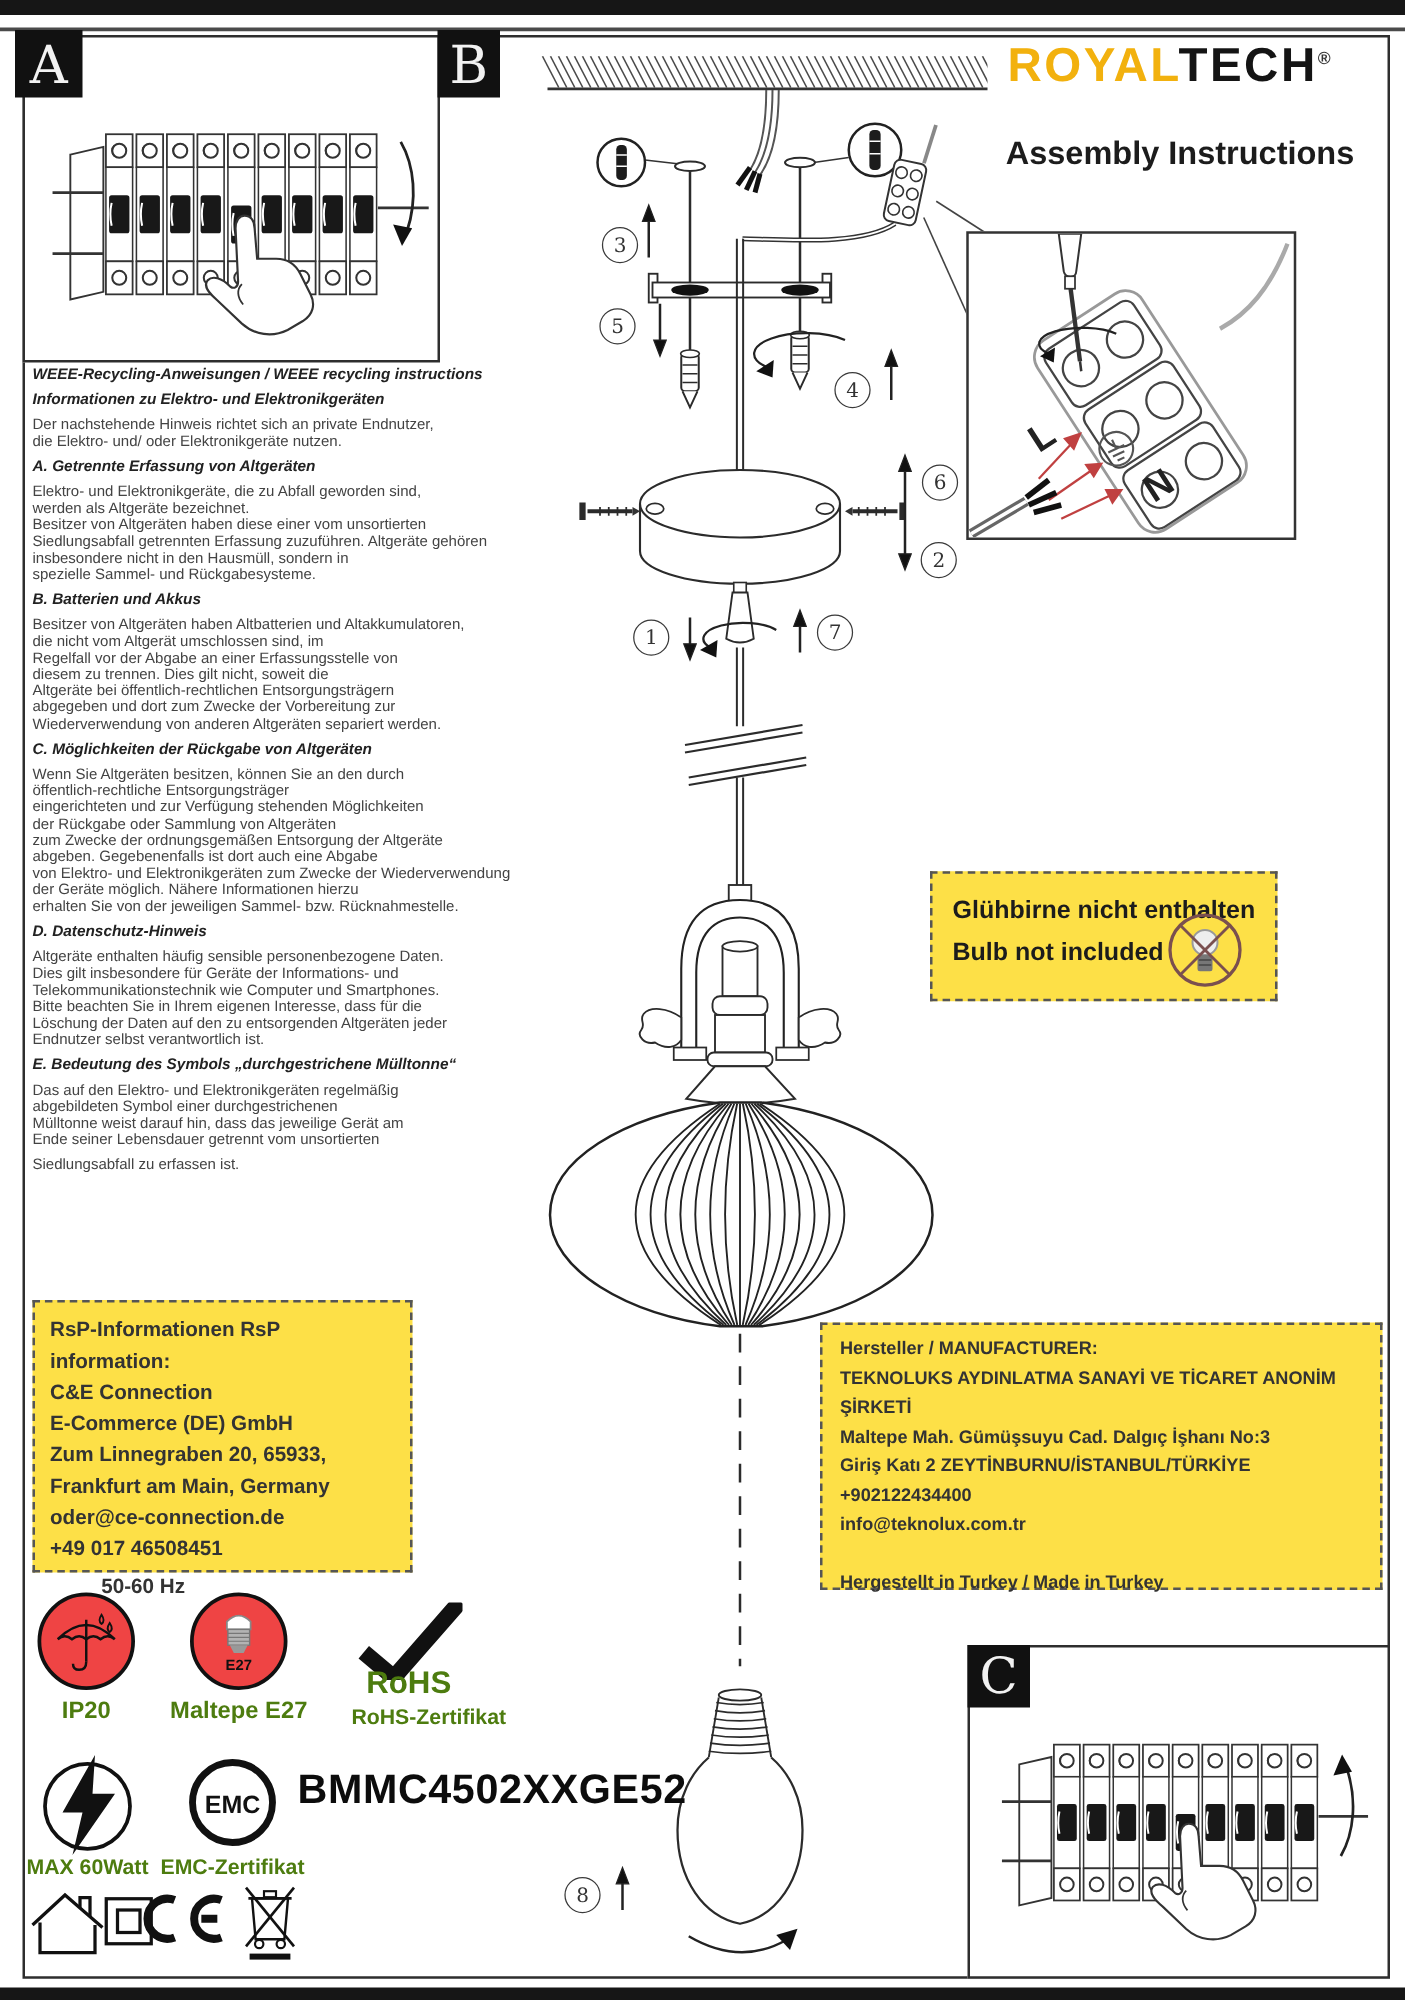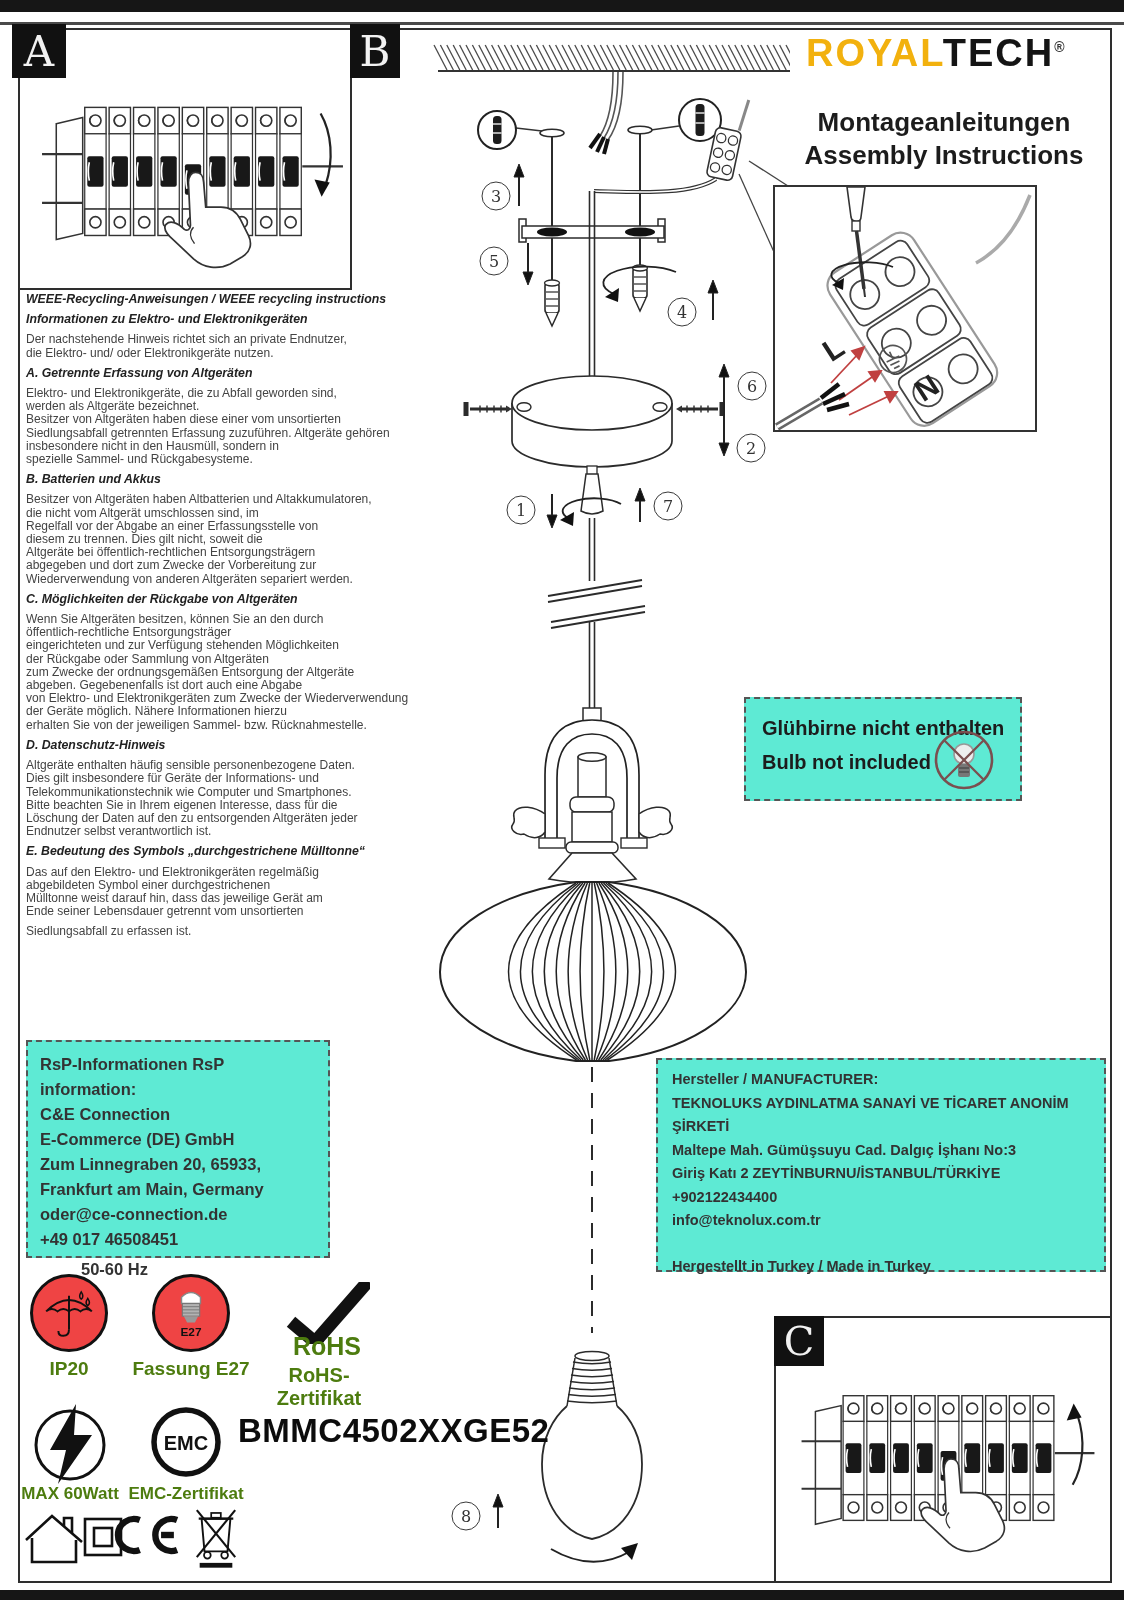--- a/index.html
+++ b/index.html
@@ -18,21 +18,21 @@
   .logo{left:806px;top:32px;width:300px;z-index:3;font-weight:bold;font-size:38px;letter-spacing:2px;white-space:nowrap;}
   .logo .gold{color:#F2B10E;} .logo .blk{color:#141414;}
   .logo sup{font-size:14px;color:#333;}
   .subtitle{left:788px;top:106px;width:312px;text-align:center;font-size:26px;font-weight:bold;color:#1c1c1c;line-height:33px;z-index:3;}
   
   .weee{left:26px;top:293px;width:414px;z-index:3;font-size:12px;color:#434343;line-height:13.2px;}
   .weee-sec{margin-bottom:7px;}
   .weee-title{font-weight:bold;color:#222;margin:0 0 7px 0;font-size:12.3px;font-style:italic;}
   .weee-body{margin:0;}
   
-  .dashbox{border:2px dashed #555;box-sizing:border-box;background:#5eead4;z-index:3;}
+  .dashbox{border:2px dashed #555;box-sizing:border-box;background:#fde047;z-index:3;}
   .rsp{left:26px;top:1040px;width:304px;height:218px;padding:10px 12px;font-size:16.5px;font-weight:600;color:#333;line-height:25px;}
   .manu{left:656px;top:1058px;width:450px;height:214px;padding:8px 14px;font-size:14.5px;font-weight:600;color:#333;line-height:23.5px;}
   .manu .gap{height:22px;}
   .bulbnote{left:744px;top:697px;width:278px;height:104px;padding:12px 0 0 16px;font-size:20px;font-weight:600;color:#1c1c1c;line-height:34px;}
   
   .inset{left:773px;top:185px;width:264px;height:247px;border:2px solid #333;box-sizing:border-box;background:#fff;overflow:hidden;z-index:3;}
   
   .step{position:absolute;width:27px;height:27px;border:1.7px solid #3a3a3a;border-radius:50%;background:#fff;
         display:flex;align-items:center;justify-content:center;font:16px "DejaVu Serif",serif;color:#333;
         transform:translate(-50%,-50%);z-index:4;}
@@ -140,21 +140,20 @@
       <path d="M153,92 C149,92 146,96 146,102 L148,144 C148,148 145,150 142,148 C135,141 128,139 124,143 C120,148 126,154 132,159 L151,177 C161,186 175,188 187,182 L199,175 C207,170 209,162 205,154 L197,138 C193,130 186,126 178,126 L163,126 L161,102 C161,96 158,92 153,92 Z" fill="#fff" stroke="#333" stroke-width="1.7"></path>
       <path d="M152,162 C147,156 147,150 151,146" fill="none" stroke="#333" stroke-width="1.4"></path>
       <path d="M276,34 C287,53 289,80 281,104" fill="none" stroke="#222" stroke-width="2.2"></path>
       <polygon points="277,116 270,99 285,102" fill="#111"></polygon>
     </svg>
 
   <div class="abs logo">
     <span class="gold">ROYAL</span><span class="blk">TECH</span><sup>®</sup>
   </div>
   <div class="abs subtitle">
-    <div>Montageanleitungen</div>
     <div>Assembly Instructions</div>
   </div>
 
   <svg id="assembly" class="abs" style="left:410px;top:28px;z-index:2;" width="380" height="1560" viewBox="410 28 380 1560">
     <g id="hatch" stroke="#4a4a4a" stroke-width="1.3">
         <line x1="434" y1="45" x2="447" y2="70"></line>
         <line x1="440.4" y1="45" x2="453.4" y2="70"></line>
         <line x1="446.79999999999995" y1="45" x2="459.79999999999995" y2="70"></line>
         <line x1="453.19999999999993" y1="45" x2="466.19999999999993" y2="70"></line>
         <line x1="459.5999999999999" y1="45" x2="472.5999999999999" y2="70"></line>
@@ -539,28 +538,28 @@
     <svg width="60" height="62" viewBox="0 0 76 76">
       <path d="M26,18 Q38,6 50,18 L50,26 L26,26 Z" fill="#fff" stroke="#888" stroke-width="1.8"></path>
       <rect x="27" y="26" width="22" height="16" fill="#b3b3b3" stroke="#777" stroke-width="1.4"></rect>
       <line x1="27" y1="30" x2="49" y2="30" stroke="#777" stroke-width="1.2"></line>
       <line x1="27" y1="34" x2="49" y2="34" stroke="#777" stroke-width="1.2"></line>
       <line x1="27" y1="38" x2="49" y2="38" stroke="#777" stroke-width="1.2"></line>
       <path d="M29,42 L47,42 L43,50 L33,50 Z" fill="#999"></path>
       <text x="38" y="67" text-anchor="middle" font-family="Liberation Sans, sans-serif" font-size="15" font-weight="bold" fill="#111">E27</text>
     </svg>
   </div>
-  <div class="abs iconlabel" style="left:128px;top:1358px;width:126px;font-size:19px;">Fassung E27</div>
+  <div class="abs iconlabel" style="left:128px;top:1358px;width:126px;font-size:19px;">Maltepe E27</div>
 
   <svg class="abs" style="left:282px;top:1282px;z-index:3;" width="88" height="62" viewBox="0 0 88 62">
     <line x1="14" y1="44" x2="33" y2="60" stroke="#111" stroke-width="13" stroke-linecap="square"></line>
     <line x1="33" y1="60" x2="82" y2="4" stroke="#111" stroke-width="13" stroke-linecap="square"></line>
   </svg>
   <div class="abs iconlabel" style="left:284px;top:1332px;width:86px;font-size:25px;">RoHS</div>
-  <div class="abs iconlabel" style="left:256px;top:1364px;width:126px;font-size:20px;">RoHS-Zertifikat</div>
+  <div class="abs iconlabel" style="left:280px;top:1364px;width:126px;font-size:17px;">RoHS-Zertifikat</div>
 
   <svg class="abs" style="left:28px;top:1400px;z-index:3;" width="84" height="86" viewBox="0 0 84 86">
     <circle cx="42" cy="45" r="34" fill="none" stroke="#111" stroke-width="3"></circle>
     <polygon points="48,4 22,50 38,50 30,84 64,35 46,35" fill="#111"></polygon>
   </svg>
   <div class="abs iconlabel" style="left:16px;top:1484px;width:108px;font-size:17px;">MAX 60Watt</div>
 
   <svg class="abs" style="left:150px;top:1406px;z-index:3;" width="72" height="72" viewBox="0 0 72 72">
     <circle cx="36" cy="36" r="32" fill="none" stroke="#111" stroke-width="5.5"></circle>
     <text x="36" y="44" text-anchor="middle" font-family="Liberation Sans, sans-serif" font-size="20" font-weight="bold" fill="#111">EMC</text>

